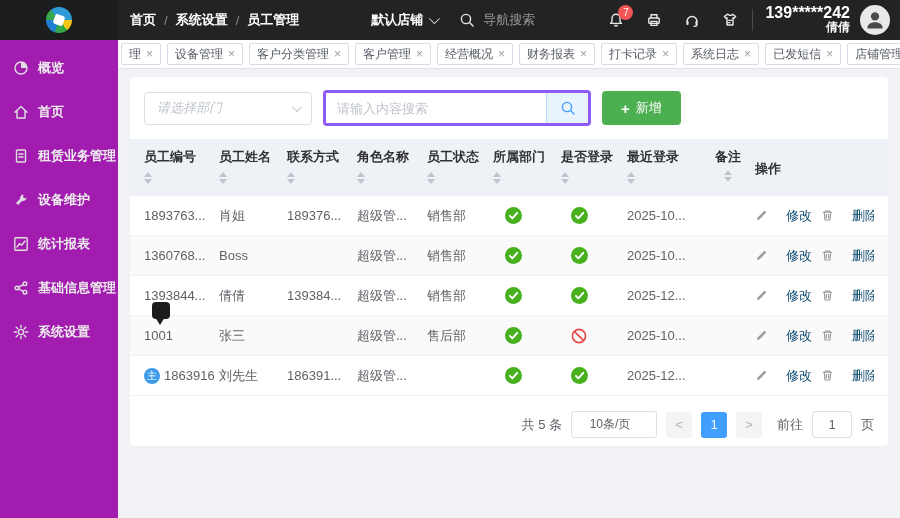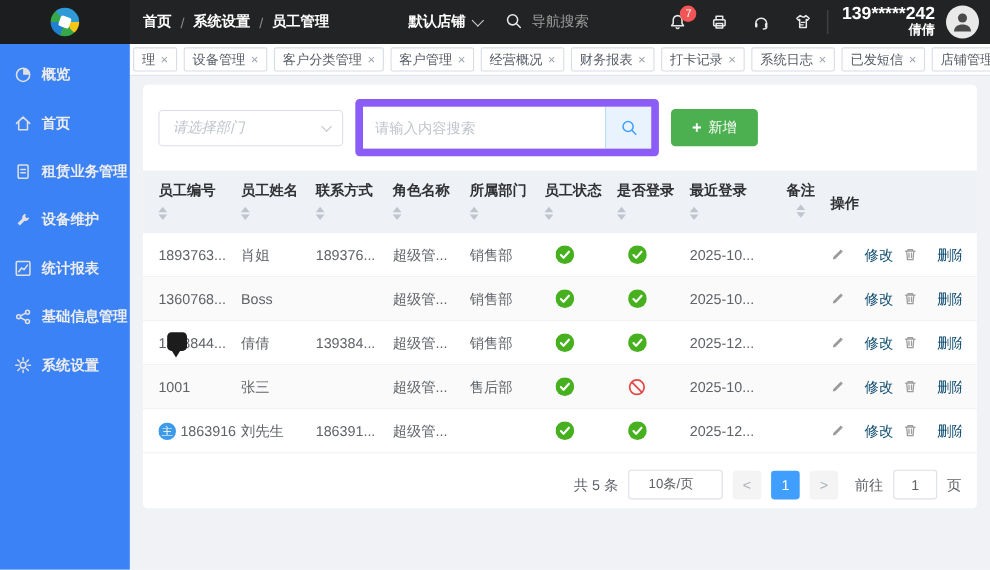--- a/index.html
+++ b/index.html
@@ -8,47 +8,47 @@
 
   
   .header { position:absolute; top:0; left:0; width:900px; height:40px; background:#222324; display:flex; align-items:center; z-index:30; }
   .logo-area { width:118px; height:40px; background:#1c1d1e; display:flex; align-items:center; justify-content:center; flex-shrink:0; }
   .logo-swirl { width:26px; height:26px; border-radius:50%; background:conic-gradient(#2f9ad8 0 90deg,#f5c518 90deg 140deg,#35a84c 140deg 200deg,#1f7fd0 200deg 270deg,#35a84c 270deg 320deg,#2f9ad8 320deg 360deg); position:relative; }
   .logo-swirl::after { content:""; position:absolute; left:8px; top:8px; width:10px; height:10px; background:#fff; border-radius:2px; transform:rotate(20deg); }
   .breadcrumb { margin-left:12px; font-size:13px; font-weight:bold; color:#fff; display:flex; align-items:center; gap:8px; white-space:nowrap; }
   .breadcrumb .sep { color:#8a8a8a; font-weight:normal; }
   .store-select { margin-left:72px; display:flex; align-items:center; gap:6px; color:#fff; font-size:13px; font-weight:bold; cursor:pointer; white-space:nowrap; }
   .chev { width:8px; height:8px; border-right:1.5px solid #cfcfcf; border-bottom:1.5px solid #cfcfcf; transform:rotate(45deg) translateY(-2px); display:inline-block; }
-  .nav-search { margin-left:22px; display:flex; gap:8px; flex:1; }
+  .nav-search { margin-left:22px; display:flex; align-items:center; gap:8px; flex:1; }
   .nav-search .ph { color:#9a9a9a; font-size:13px; }
   .hicons { display:flex; align-items:center; gap:22px; margin-right:14px; }
   .hicon { position:relative; display:flex; color:#e8e8e8; cursor:pointer; }
   .badge { position:absolute; top:-7px; right:-9px; min-width:15px; height:15px; border-radius:8px; background:#f25555; color:#fff; font-size:10px; display:flex; align-items:center; justify-content:center; padding:0 3px; }
   .hdivider { width:1px; height:22px; background:#4a4a4a; margin-right:12px; }
   .user-block { text-align:right; color:#fff; line-height:13px; margin-right:10px; white-space:nowrap; }
   .user-block .phone { font-size:16px; font-weight:bold; }
   .user-block .uname { font-size:12px; font-weight:bold; margin-top:2px; }
   .avatar { width:30px; height:30px; border-radius:50%; background:#e9e9e9; display:flex; align-items:center; justify-content:center; margin-right:10px; overflow:hidden; cursor:pointer; }
 
   
-  .sidebar { position:absolute; top:40px; left:0; width:118px; height:478px; background:#3b82f6; z-index:20; padding-top:6px; }
+  .sidebar { position:absolute; top:40px; left:0; width:118px; height:478px; background:#a21caf; z-index:20; padding-top:6px; }
   .side-item { height:44px; display:flex; align-items:center; gap:9px; padding-left:13px; color:#ededed; font-size:13px; font-weight:bold; cursor:pointer; white-space:nowrap; }
   .side-item .ic { display:flex; color:#e0e0e0; flex-shrink:0; }
 
   
   .main { position:absolute; top:40px; left:118px; width:782px; height:478px; background:#f0f2f5; }
   .tabbar { height:29px; background:#fff; border-bottom:1px solid #e0e3ea; display:flex; align-items:center; gap:6px; padding:0 3px; overflow:hidden; }
   .tab { height:22px; display:inline-flex; align-items:center; gap:5px; border:1px solid #d8dce5; border-radius:2px; background:#fff; padding:0 7px; font-size:12px; color:#555a64; cursor:pointer; white-space:nowrap; flex-shrink:0; }
   .tab .x { color:#9aa0aa; font-size:12px; line-height:1; }
 
   .card { background:#fff; margin:8px 12px 0 12px; border-radius:4px; }
   .filter { display:flex; align-items:center; gap:11px; padding:13px 14px; }
   .sel { width:168px; height:33px; border:1px solid #dcdfe6; border-radius:4px; display:flex; align-items:center; justify-content:space-between; padding:0 12px; font-size:13px; color:#bfc4cc; cursor:pointer; background:#fff;font-style:italic; }
   .sel .chev2 { width:7px; height:7px; border-right:1.5px solid #c0c4cc; border-bottom:1.5px solid #c0c4cc; transform:rotate(45deg) translateY(-2px); }
-  .search-group { display:flex; height:52px; border:7px solid #8b5cf6; border-radius:4px; overflow:hidden; }
+  .search-group { display:flex; height:36px; border:3px solid #8b5cf6; border-radius:4px; overflow:hidden; }
   .search-group input { width:220px; border:none; outline:none; padding:0 11px; font-size:13px; color:#333; font-family:inherit; }
   .search-group input::placeholder { color:#c0c4cc; }
   .search-btn { width:42px; background:#e8f3fe; border-left:1px solid #bcdcfc; display:flex; align-items:center; justify-content:center; color:#409eff; cursor:pointer; }
   .add-btn { height:34px; padding:0 19px; background:#4caf50; border:none; border-radius:4px; color:#fff; font-size:13px; display:flex; align-items:center; gap:6px; cursor:pointer; font-family:inherit; }
   .add-btn .plus { font-size:15px; font-weight:bold; }
 
   
   .thead { display:flex; background:#eef1f6; padding:9px 14px 7px 14px; min-height:57px; }
   .th { display:flex; flex-direction:column; gap:6px; }
   .th .lbl { font-size:13px; font-weight:bold; color:#303133; white-space:nowrap; }
@@ -301,29 +301,29 @@
             <span class="car-dn"></span>
           </span>
         </div>
         <div class="th c3">
           <span class="lbl">角色名称</span>
           <span class="sorts">
             <span class="car-up"></span>
             <span class="car-dn"></span>
           </span>
         </div>
+        <div class="th c5">
+          <span class="lbl">员工状态</span>
+          <span class="sorts">
+            <span class="car-up"></span>
+            <span class="car-dn"></span>
+          </span>
+        </div>
         <div class="th c4">
           <span class="lbl">所属部门</span>
-          <span class="sorts">
-            <span class="car-up"></span>
-            <span class="car-dn"></span>
-          </span>
-        </div>
-        <div class="th c5">
-          <span class="lbl">员工状态</span>
           <span class="sorts">
             <span class="car-up"></span>
             <span class="car-dn"></span>
           </span>
         </div>
         <div class="th c6">
           <span class="lbl">是否登录</span>
           <span class="sorts">
             <span class="car-up"></span>
             <span class="car-dn"></span>

